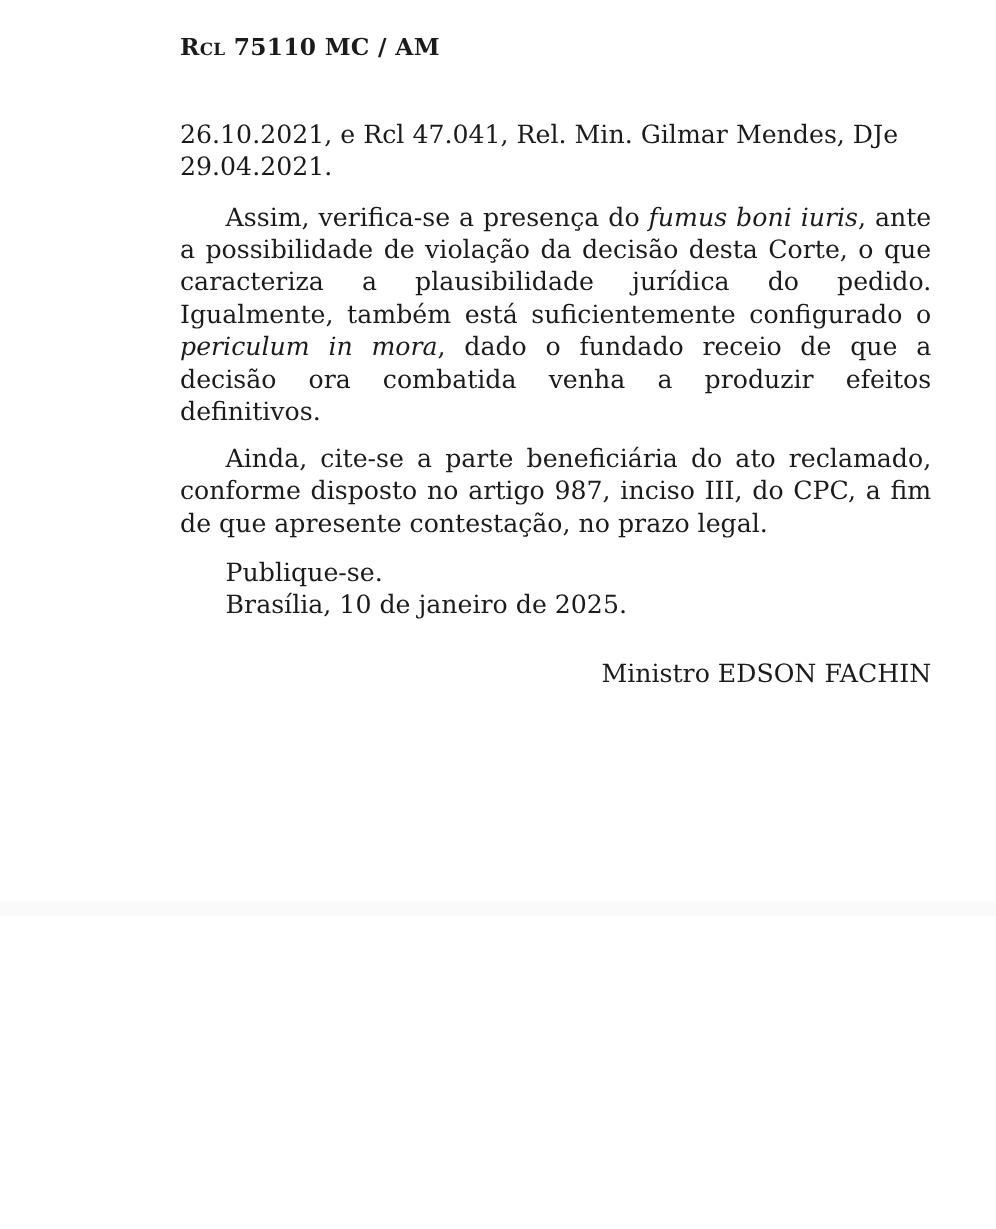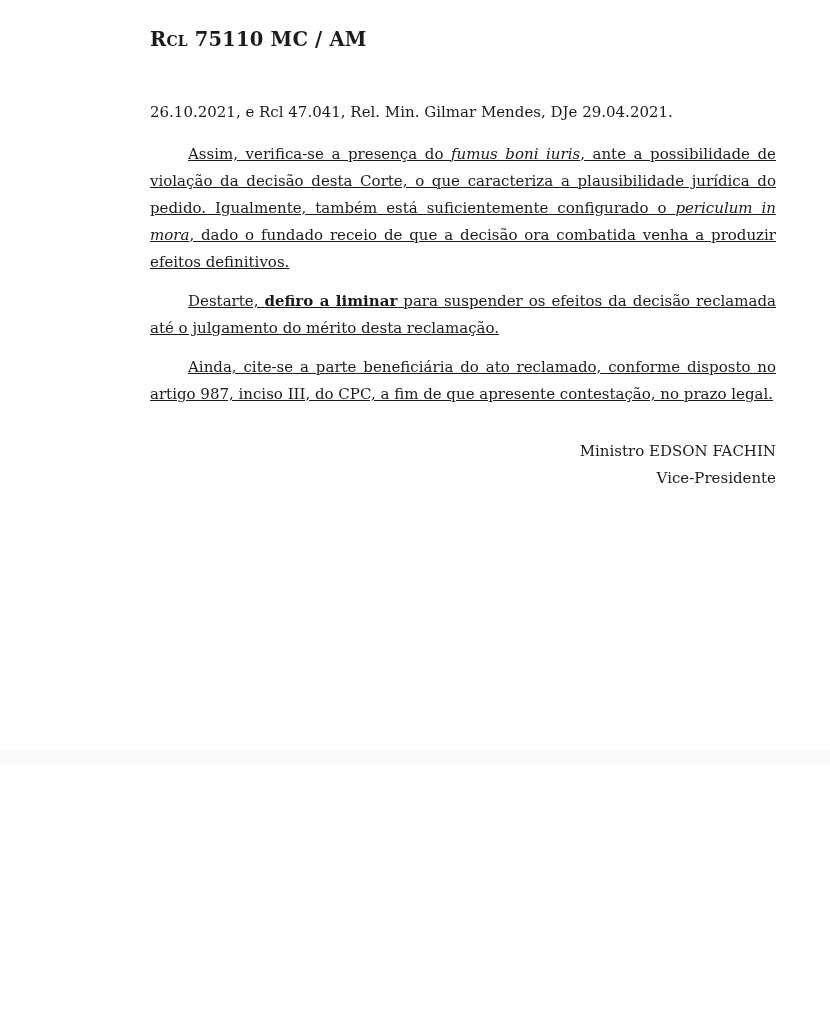--- a/index.html
+++ b/index.html
@@ -26,32 +26,31 @@
   }
   .case-header {
     font-size: 19.5px;
     font-weight: bold;
     font-variant: small-caps;
     letter-spacing: 0.2px;
     line-height: 24px;
     margin: 0 0 47px 0;
   }
   .body-text {
-    font-size: 15px;
+    font-size: 21px;
     line-height: 27px;
   }
   .continuation {
     margin: 0 0 15px 0;
     text-align: left;
   }
   .para {
     margin: 0 0 12px 0;
     text-align: justify;
     text-indent: 38px;
-    text-decoration: underline;
   }
   .italic { font-style: italic; }
   .bold { font-weight: bold; }
   .closing-block {
     margin-top: 14px;
   }
   .closing-line {
     margin: 0;
     text-indent: 38px;
     text-align: left;
@@ -89,30 +88,32 @@
   <div class="content">
 
     <h1 class="case-header">Rcl 75110 MC / AM</h1>
 
     <div class="body-text">
 
       <p class="continuation">26.10.2021, e Rcl 47.041, Rel. Min. Gilmar Mendes, DJe 29.04.2021.</p>
 
       <p class="para"><span>Assim, verifica-se a presença do </span><span class="italic">fumus boni iuris</span><span>, ante a possibilidade de violação da decisão desta Corte, o que caracteriza a plausibilidade jurídica do pedido. Igualmente, também está suficientemente configurado o </span><span class="italic">periculum in mora</span><span>, dado o fundado receio de que a decisão ora combatida venha a produzir efeitos definitivos.</span></p>
 
-      <p class="para"><span>Destarte, </span><span class="bold">defiro a liminar</span><span> para suspender os efeitos da decisão reclamada até o julgamento do mérito desta reclamação.</span></p>
 
 
       <p class="para">Ainda, cite-se a parte beneficiária do ato reclamado, conforme disposto no artigo 987, inciso III, do CPC, a fim de que apresente contestação, no prazo legal.</p>
 
 
+      <div class="closing-block">
+        <p class="closing-line">Publique-se.</p>
+        <p class="closing-line">Brasília, 10 de janeiro de 2025.</p>
+      </div>
 
       <div class="signature-block">
         <p class="signature-line">Ministro EDSON FACHIN</p>
-        <p class="signature-line">Vice-Presidente</p>
       </div>
 
     </div>
   </div>
 
   <div class="page-number">10</div>
 
   <div class="bottom-band"></div>
 </div>
 

